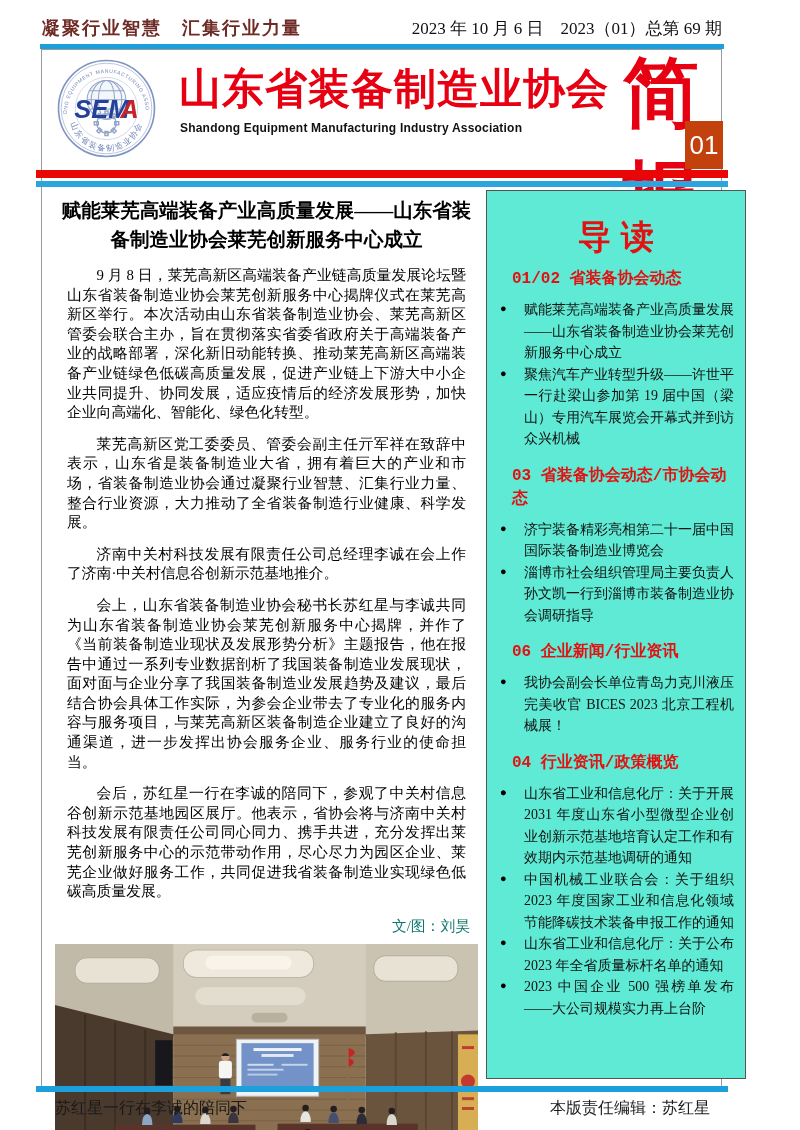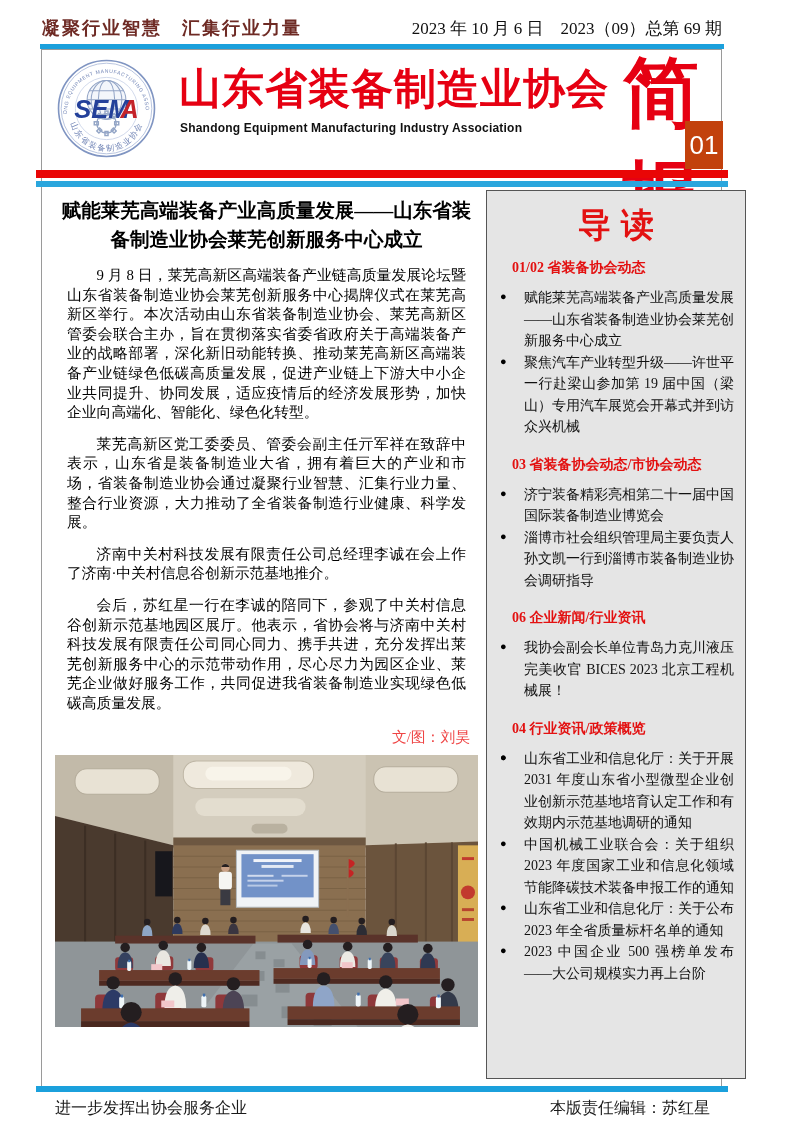--- a/index.html
+++ b/index.html
@@ -30,49 +30,49 @@
                display:flex;align-items:center;justify-content:center;}
 
   .line-red{position:absolute;left:36px;right:36px;top:170px;height:8px;background:#e90606;}
   .line-blue{position:absolute;left:36px;right:36px;top:181px;height:6px;background:#2aa6dd;}
 
   
   .article{position:absolute;left:55px;top:196px;width:423px;}
   .article-title{font-size:19.5px;line-height:29px;font-weight:bold;color:#000;text-align:center;
                  margin:0 0 7px 0;}
   .article p{font-size:14.8px;line-height:19.6px;text-align:justify;text-indent:2em;margin:12px;color:#000;}
-  .byline{font-size:14.8px;line-height:24px;text-align:right;padding-right:8px;color:#ef4444;}
+  .byline{font-size:14.8px;line-height:24px;text-align:right;padding-right:8px;color:#0f766e;}
   .photo{display:block;margin-top:6px;width:423px;height:272px;}
 
   
   .toc-box{position:absolute;left:486px;top:190px;width:260px;height:889px;border:1px solid #555;
-           box-sizing:border-box;padding:4px 11px 0 11px;overflow:hidden;background:#e5e5e5;}
+           box-sizing:border-box;padding:16px 11px 0 11px;overflow:hidden;background:#5eead4;}
   .toc-title{font-family:"Liberation Sans","DejaVu Sans",sans-serif;font-size:33px;font-weight:900;
              color:#e31111;text-align:center;letter-spacing:10px;text-indent:10px;margin:8px 0 6px;}
-  .toc-heading{font-family:Liberation Serif, serif;font-size:14px;line-height:23px;
+  .toc-heading{font-family:Liberation Mono, monospace;font-size:16px;line-height:23px;
                font-weight:bold;color:#e31111;margin:15px 0 8px 14px;}
   .toc-heading.first{margin-top:8px;}
   .toc-list{list-style:none;margin:0;padding:0;}
   .toc-item{position:relative;padding-left:26px;font-size:14px;line-height:21.5px;color:#111;
             text-align:justify;}
   .toc-item .blt{position:absolute;left:2px;top:-1px;font-size:11px;color:#000;}
 
   
   .bottom-blue-line{position:absolute;left:36px;right:36px;top:1086px;height:6px;background:#1ba0dc;}
   .footer{position:absolute;left:55px;right:54px;top:1098px;display:flex;justify-content:space-between;}
   .footer div{font-size:16px;color:#1a1a1a;}
 </style>
 </head>
 <body>
 
 <div class="page">
 
   <div class="top-strip">
     <div class="slogan">凝聚行业智慧　汇集行业力量</div>
-    <div class="issue">2023 年 10 月 6 日　2023（09）总第 69 期</div>
+    <div class="issue">2023 年 10 月 6 日　2023（01）总第 69 期</div>
   </div>
   <div class="top-blue-line"></div>
 
   <div class="page-frame"></div>
 
   <div class="masthead">
     <svg class="logo" viewBox="0 0 97 97">
       <defs>
         <path id="arcTop" d="M 10,52 A 38.5,38.5 0 1 1 87,52"></path>
         <path id="arcBot" d="M 13,60 A 36,36 0 0 0 84,60"></path>
@@ -122,20 +122,21 @@
   </div>
 
   <div class="line-red"></div>
   <div class="line-blue"></div>
 
   <div class="article">
     <h1 class="article-title">赋能莱芜高端装备产业高质量发展——山东省装备制造业协会莱芜创新服务中心成立</h1>
     <p>9 月 8 日，莱芜高新区高端装备产业链高质量发展论坛暨山东省装备制造业协会莱芜创新服务中心揭牌仪式在莱芜高新区举行。本次活动由山东省装备制造业协会、莱芜高新区管委会联合主办，旨在贯彻落实省委省政府关于高端装备产业的战略部署，深化新旧动能转换、推动莱芜高新区高端装备产业链绿色低碳高质量发展，促进产业链上下游大中小企业共同提升、协同发展，适应疫情后的经济发展形势，加快企业向高端化、智能化、绿色化转型。</p>
     <p>莱芜高新区党工委委员、管委会副主任亓军祥在致辞中表示，山东省是装备制造业大省，拥有着巨大的产业和市场，省装备制造业协会通过凝聚行业智慧、汇集行业力量、整合行业资源，大力推动了全省装备制造行业健康、科学发展。</p>
     <p>济南中关村科技发展有限责任公司总经理李诚在会上作了济南·中关村信息谷创新示范基地推介。</p>
+    <p>会上，山东省装备制造业协会秘书长苏红星与李诚共同为山东省装备制造业协会莱芜创新服务中心揭牌，并作了《当前装备制造业现状及发展形势分析》主题报告，他在报告中通过一系列专业数据剖析了我国装备制造业发展现状，面对面与企业分享了我国装备制造业发展趋势及建议，最后结合协会具体工作实际，为参会企业带去了专业化的服务内容与服务项目，与莱芜高新区装备制造企业建立了良好的沟通渠道，进一步发挥出协会服务企业、服务行业的使命担当。</p>
     <p>会后，苏红星一行在李诚的陪同下，参观了中关村信息谷创新示范基地园区展厅。他表示，省协会将与济南中关村科技发展有限责任公司同心同力、携手共进，充分发挥出莱芜创新服务中心的示范带动作用，尽心尽力为园区企业、莱芜企业做好服务工作，共同促进我省装备制造业实现绿色低碳高质量发展。</p>
     <div class="byline">文/图：刘昊</div>
 
     <svg class="photo" viewBox="0 0 422 277" preserveAspectRatio="none">
 
       <rect x="0" y="0" width="422" height="95" fill="#d4cdbe"></rect>
       <polygon points="0,0 118,0 118,92 0,62" fill="#c2baa9"></polygon>
       <polygon points="310,0 422,0 422,88 310,92" fill="#cbc3b2"></polygon>
       <rect x="128" y="6" width="130" height="28" rx="13" fill="#efe9dd" stroke="#bfb7a6"></rect>
       <rect x="150" y="12" width="86" height="14" rx="7" fill="#f8f4ea"></rect>
@@ -397,17 +398,17 @@
       <li class="toc-item"><span class="blt">●</span></li>
       <li class="toc-item"><span class="blt">●</span><span>山东省工业和信息化厅：关于开展 2031 年度山东省小型微型企业创业创新示范基地培育认定工作和有效期内示范基地调研的通知</span></li>
       <li class="toc-item"><span class="blt">●</span><span>中国机械工业联合会：关于组织 2023 年度国家工业和信息化领域节能降碳技术装备申报工作的通知</span></li>
       <li class="toc-item"><span class="blt">●</span><span>山东省工业和信息化厅：关于公布 2023 年全省质量标杆名单的通知</span></li>
       <li class="toc-item"><span class="blt">●</span><span>2023 中国企业 500 强榜单发布——大公司规模实力再上台阶</span></li>
     </ul>
   </div>
 
   <div class="bottom-blue-line"></div>
   <div class="footer">
-    <div>进一步发挥出协会服务企业</div>
+    <div>苏红星一行在李诚的陪同下</div>
     <div>本版责任编辑：苏红星</div>
   </div>
 
 </div>
 
 </body></html>

